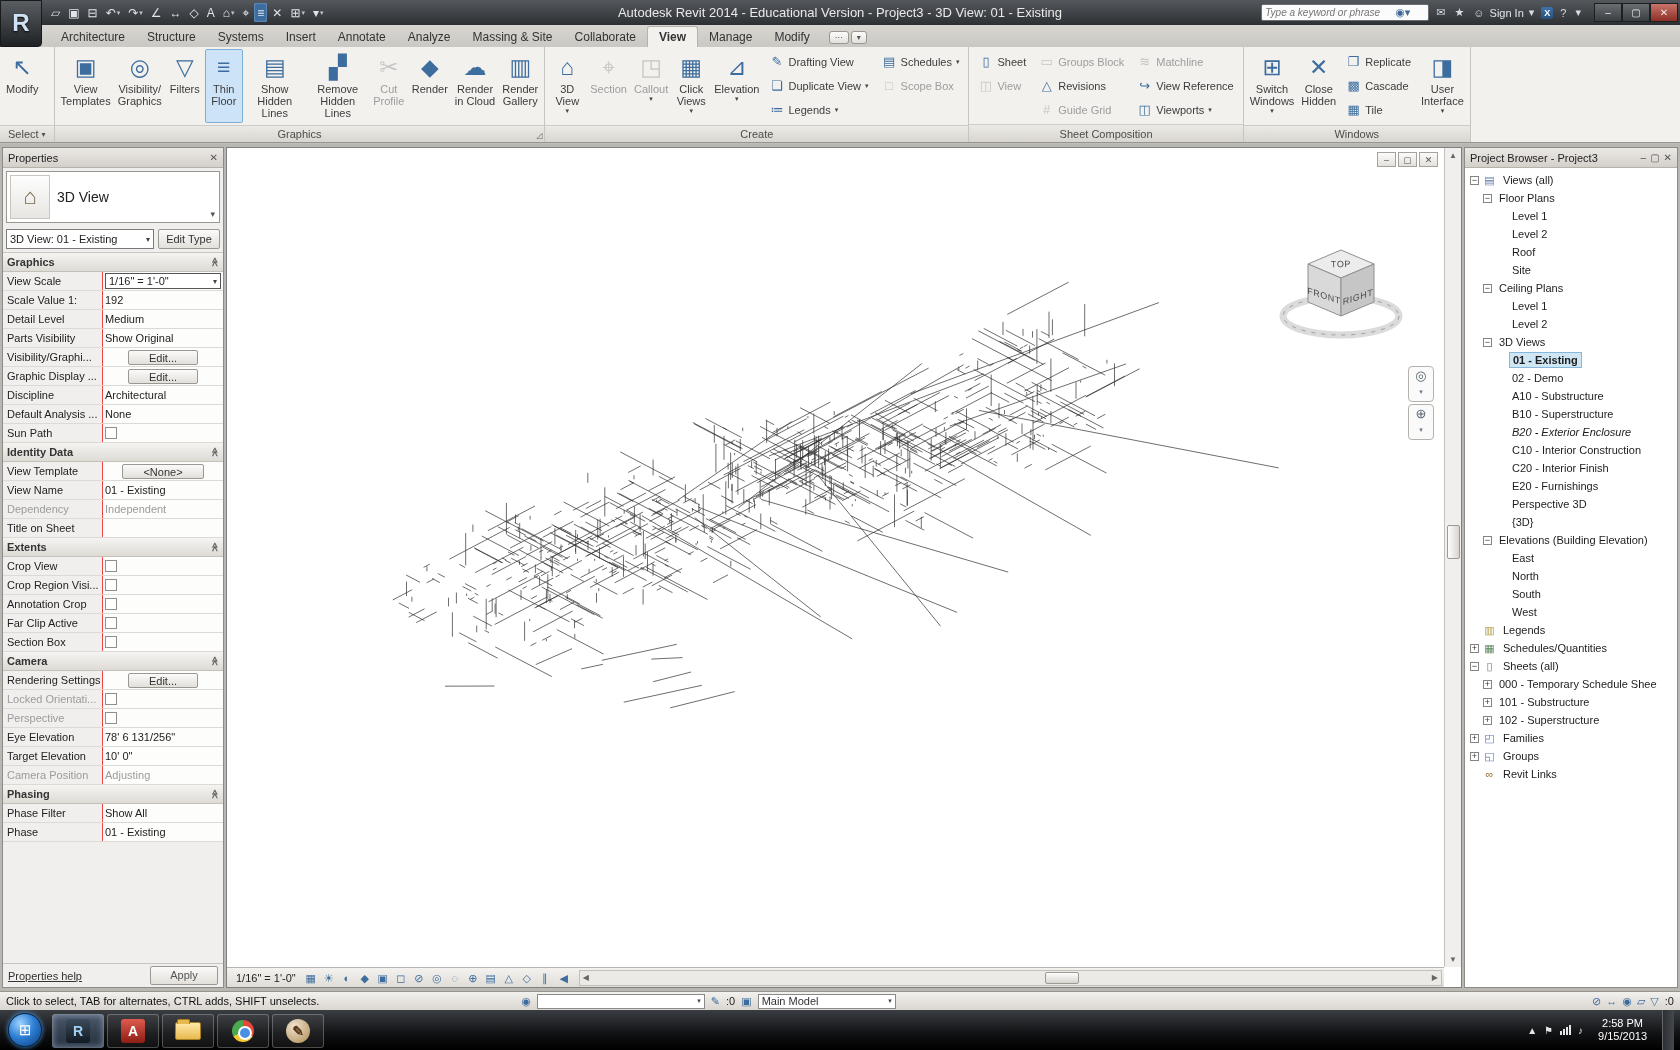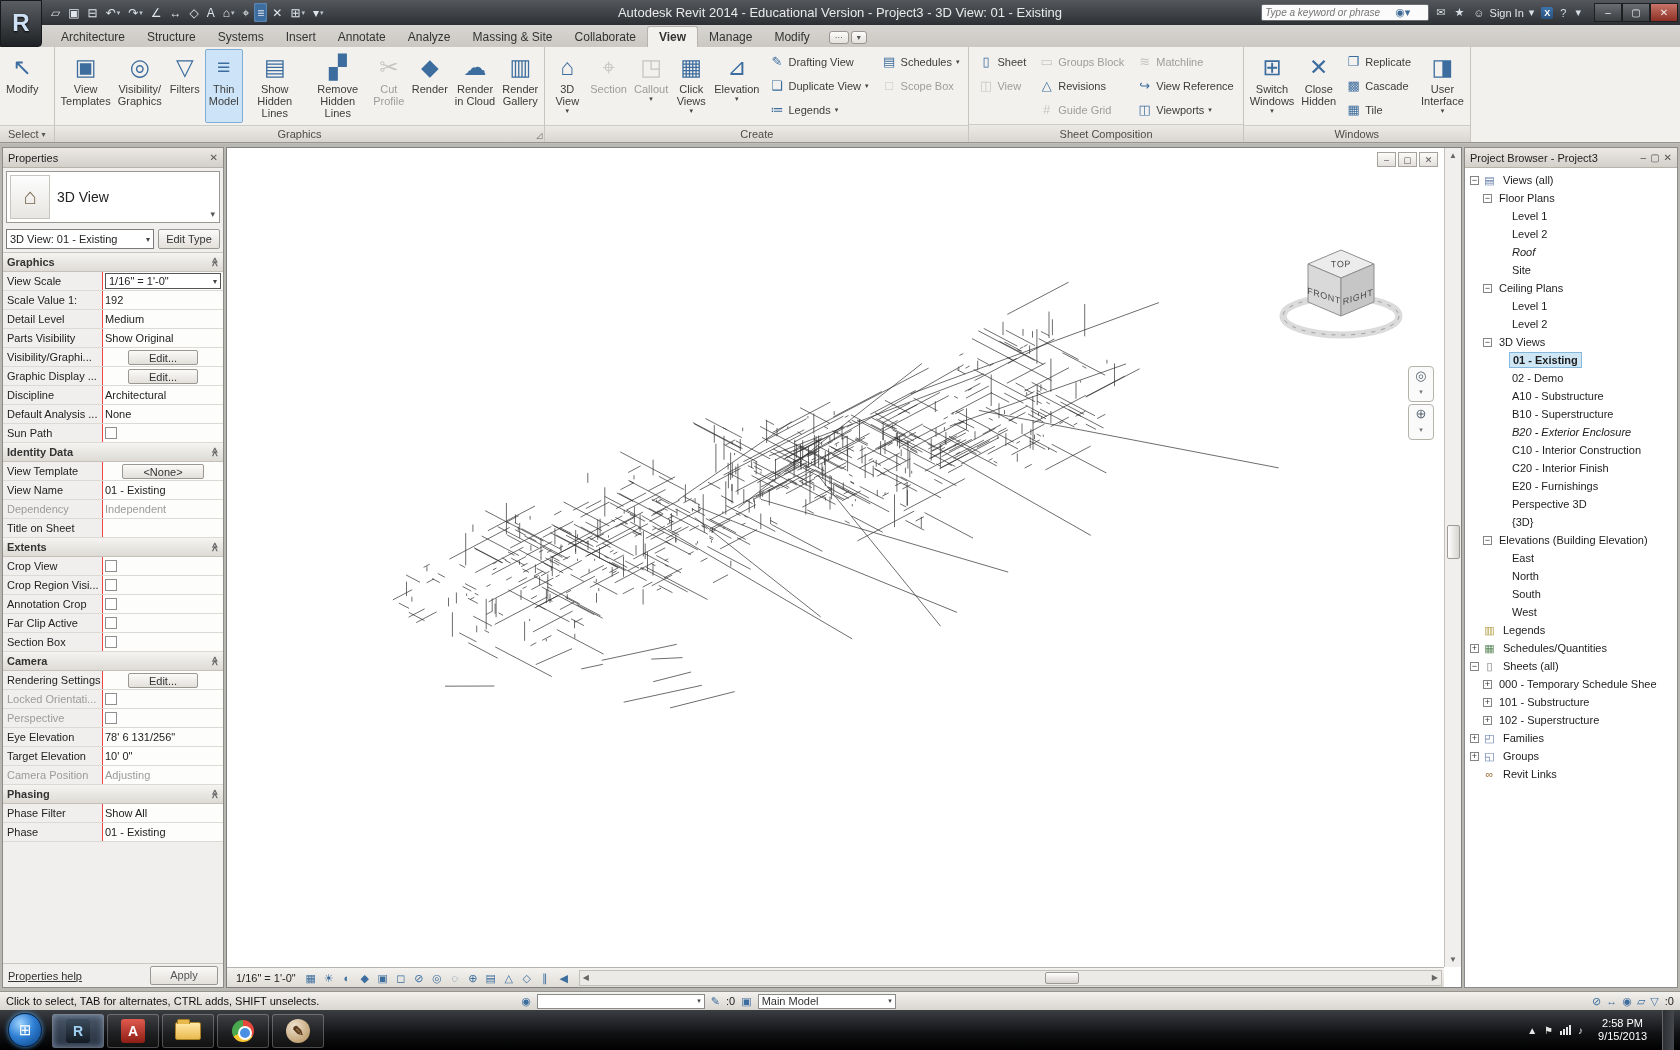--- a/index.html
+++ b/index.html
@@ -295,21 +295,21 @@
             <div class="rbig">
               <span class="bicon">▽</span>
               <div class="rbig-label">
                 <div>Filters</div>
               </div>
             </div>
             <div class="rbig active">
               <span class="bicon">≡</span>
               <div class="rbig-label">
                 <div>Thin</div>
-                <div>Model</div>
+                <div>Floor</div>
               </div>
             </div>
             <div class="rbig">
               <span class="bicon">▤</span>
               <div class="rbig-label">
                 <div>Show</div>
                 <div>Hidden Lines</div>
               </div>
             </div>
             <div class="rbig">
@@ -811,21 +811,21 @@
             <span class="tlabel">Floor Plans</span>
           </div>
           <div class="titem" style="padding-left: 31px;">
             <span class="texp none"></span>
             <span class="tlabel">Level 1</span>
           </div>
           <div class="titem" style="padding-left: 31px;">
             <span class="texp none"></span>
             <span class="tlabel">Level 2</span>
           </div>
-          <div class="titem" style="padding-left: 31px; font-style: italic;">
+          <div class="titem" style="padding-left: 31px;">
             <span class="texp none"></span>
             <span class="tlabel">Roof</span>
           </div>
           <div class="titem" style="padding-left: 31px;">
             <span class="texp none"></span>
             <span class="tlabel">Site</span>
           </div>
           <div class="titem" style="padding-left: 18px;">
             <span class="texp">−</span>
             <span class="tlabel">Ceiling Plans</span>

